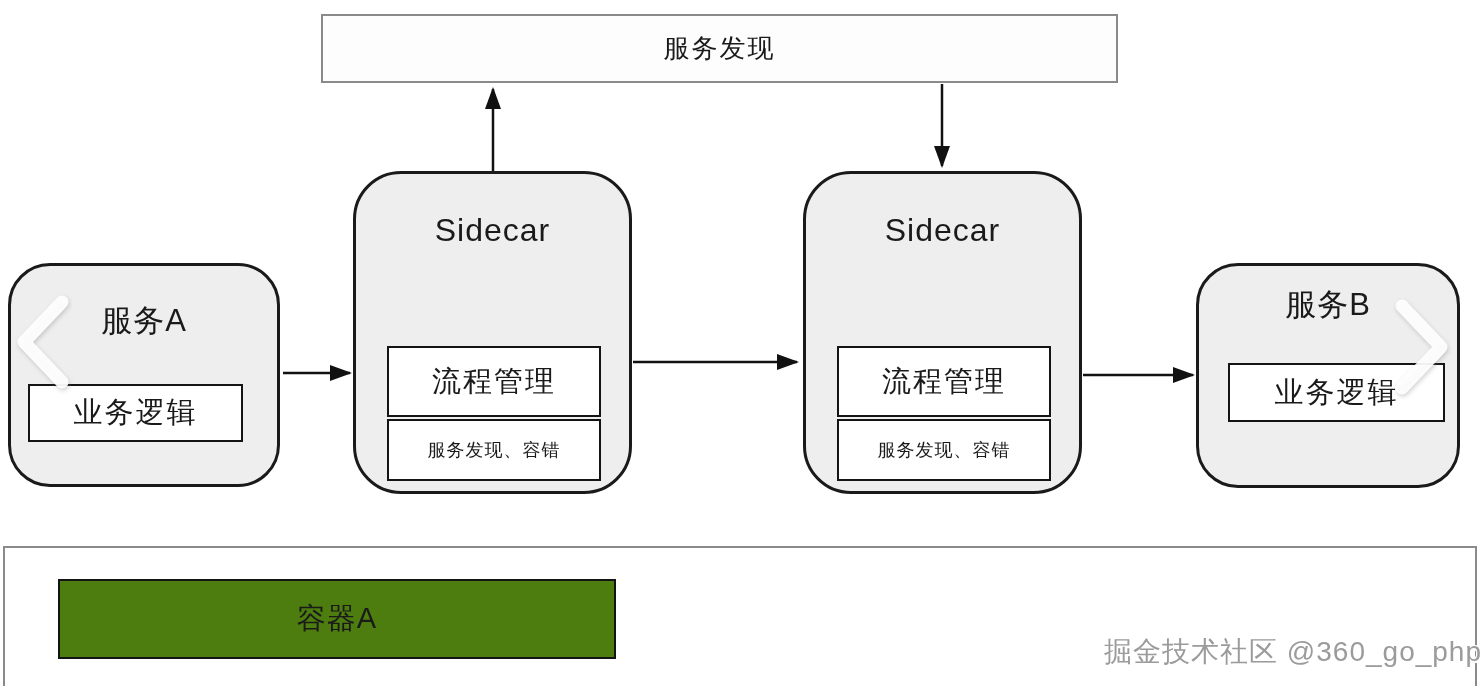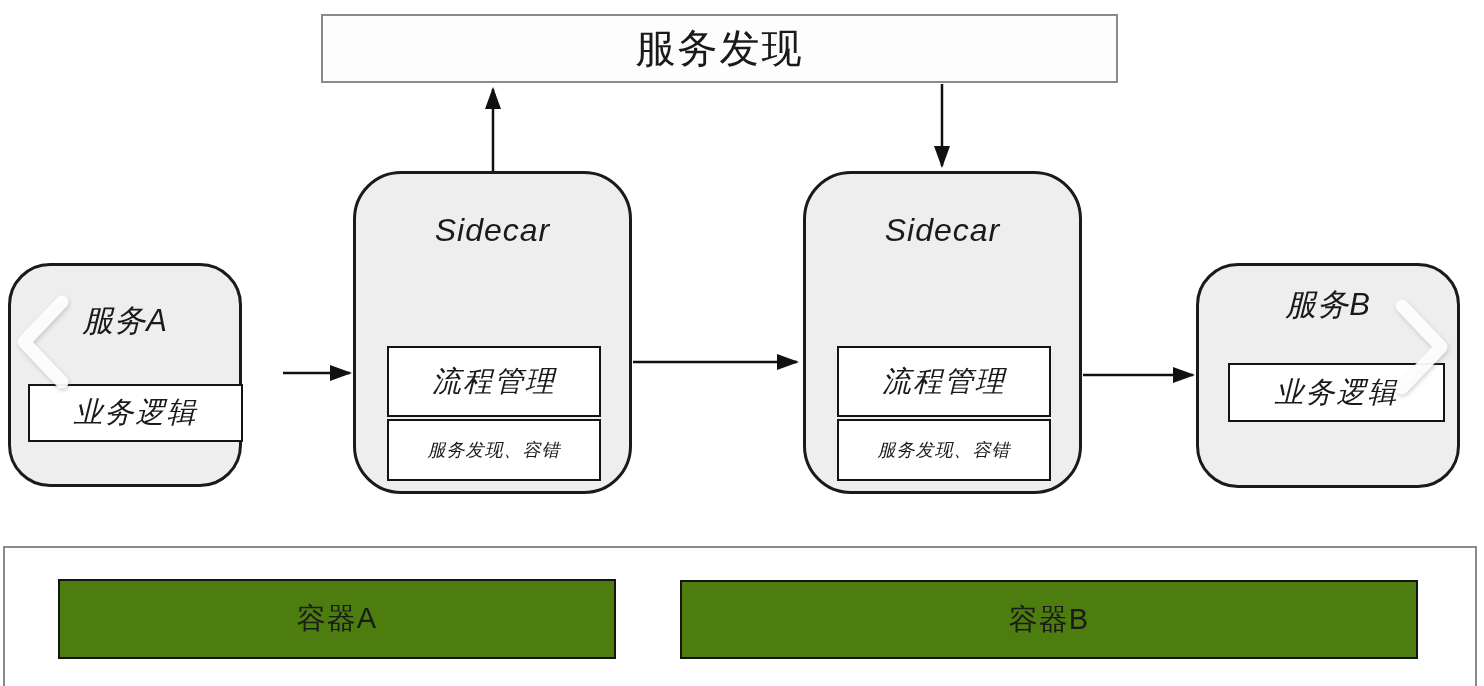--- a/index.html
+++ b/index.html
@@ -10,30 +10,30 @@
     overflow:hidden;
     font-family:"Liberation Sans", sans-serif;
     color:#1a1a1a;
   }
   .abs{position:absolute;box-sizing:border-box;}
   
   .discovery{
     left:321px;top:14px;width:797px;height:69px;
     background:#fdfdfd;border:2px solid #8a8a8a;
     display:flex;align-items:center;justify-content:center;
-    font-size:40px;letter-spacing:2px;
+    font-size:26px;letter-spacing:2px;
   }
   
   .node{
-    background:#eeeeee;border:3px solid #1a1a1a;font-style:italic;
+    background:#eeeeee;border:3px solid #1a1a1a;
   }
   .sidecar{width:279px;height:323px;border-radius:48px;top:171px;}
   .sidecar-left{left:353px;}
   .sidecar-right{left:803px;}
-  .service{width:234px;height:224px;border-radius:42px;top:263px;}
+  .service{width:272px;height:224px;border-radius:42px;top:263px;}
   .service-a{left:8px;}
   .service-b{left:1196px;width:264px;height:225px;}
   .node-title{
     text-align:center;font-size:32px;letter-spacing:1px;
   }
   .sidecar .node-title{padding-top:38px;}
   .service-a .node-title{padding-top:34px;font-size:31px;}
   .service-b .node-title{padding-top:18px;font-size:31px;}
   
   .module{
@@ -113,23 +113,20 @@
     <div class="node-title">服务B</div>
     <div class="module module-1">
       <span>业务逻辑</span>
     </div>
   </div>
 
   <div class="abs host"></div>
   <div class="abs containerbox container-a">
     <span>容器A</span>
   </div>
-  <div class="abs containerbox container-b">
-    <span>容器B</span>
-  </div>
 
   <svg id="arrows" class="abs" width="1484" height="686" viewBox="0 0 1484 686">
     <defs>
       <marker id="ah" markerUnits="userSpaceOnUse" markerWidth="22" markerHeight="16" refX="20" refY="8" orient="auto">
         <path d="M0,0 L22,8 L0,16 Z" fill="#111111"></path>
       </marker>
     </defs>
     <line x1="493" y1="171" x2="493" y2="89" stroke="#111111" stroke-width="2.5" marker-end="url(#ah)"></line>
     <line x1="942" y1="84" x2="942" y2="166" stroke="#111111" stroke-width="2.5" marker-end="url(#ah)"></line>
     <line x1="283" y1="373" x2="350" y2="373" stroke="#111111" stroke-width="2.5" marker-end="url(#ah)"></line>
@@ -142,14 +139,15 @@
       <polyline points="54,12 16,52 54,92" fill="none" stroke="#ffffff" stroke-width="13" stroke-linecap="round" stroke-linejoin="round" opacity="0.93"></polyline>
     </svg>
   </div>
 
   <div class="abs chevron chevron-next">
     <svg width="72" height="104" viewBox="0 0 72 104">
       <polyline points="12,12 51,53 12,94" fill="none" stroke="#ffffff" stroke-width="13" stroke-linecap="round" stroke-linejoin="round" opacity="0.93"></polyline>
     </svg>
   </div>
 
+  <div class="abs watermark">掘金技术社区 @360_go_php</div>
 
 </div>
 
 </body></html>

